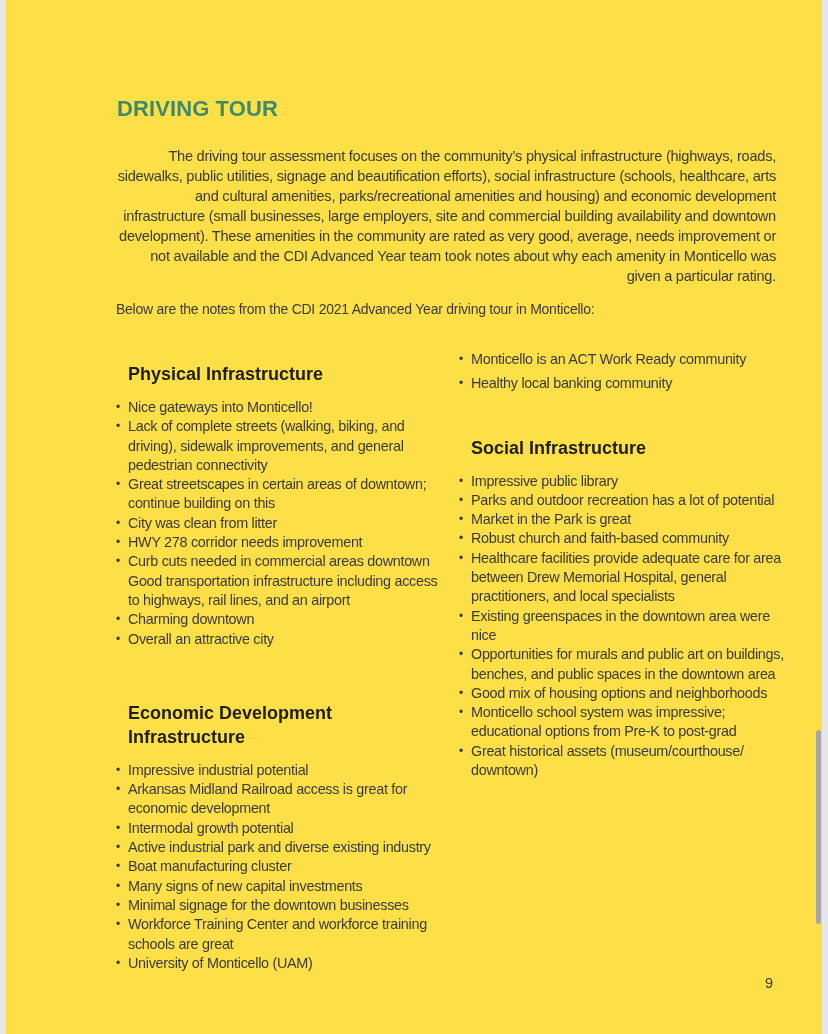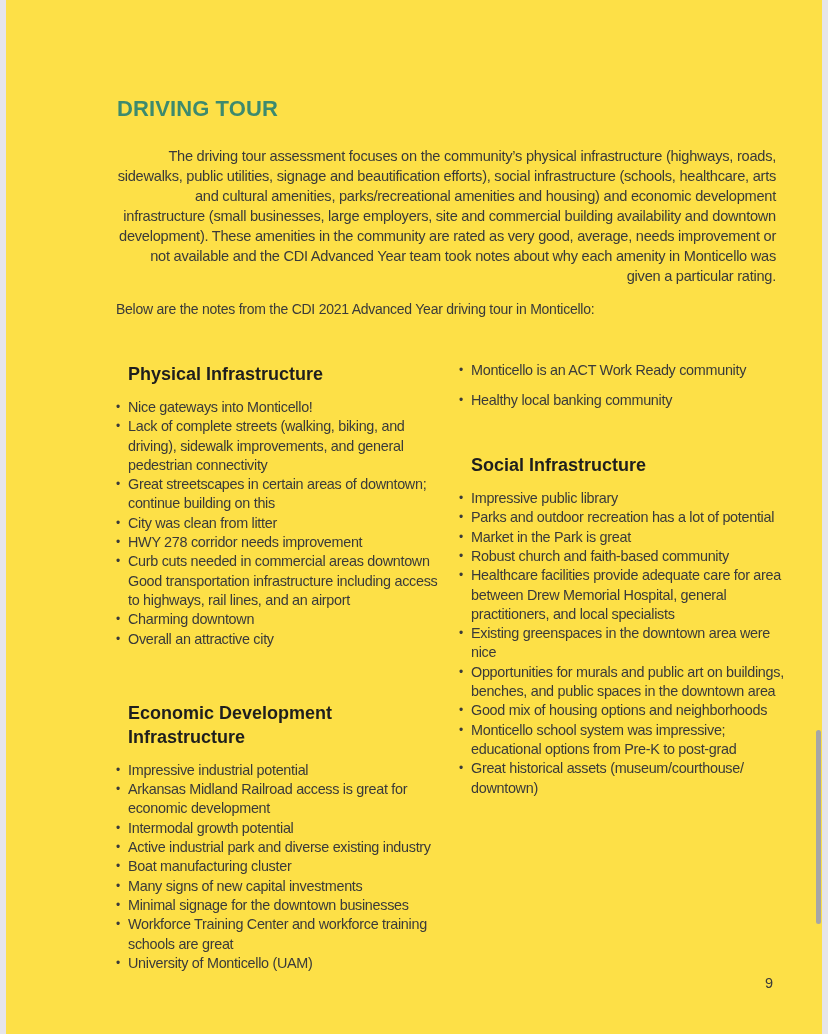--- a/index.html
+++ b/index.html
@@ -83,21 +83,21 @@
       letter-spacing: -0.3px;
     }
     ul.bullets li.has-bullet::before {
       content: "\2022";
       position: absolute;
       left: 0;
       top: 0;
       font-size: 12px;
       color: #3a3a3a;
     }
-    ul.bullets.spaced li { margin-bottom: 4.5px; margin-top: 11px; }
+    ul.bullets.spaced li { margin-bottom: 4.5px; }
     .gap-phys { height: 40px; }
     .gap-soc { height: 26px; }
     .page-number {
       position: absolute;
       left: 759px;
       top: 975px;
       font-size: 14.5px;
       color: #3a3a3a;
     }
     .scrollbar-track {

